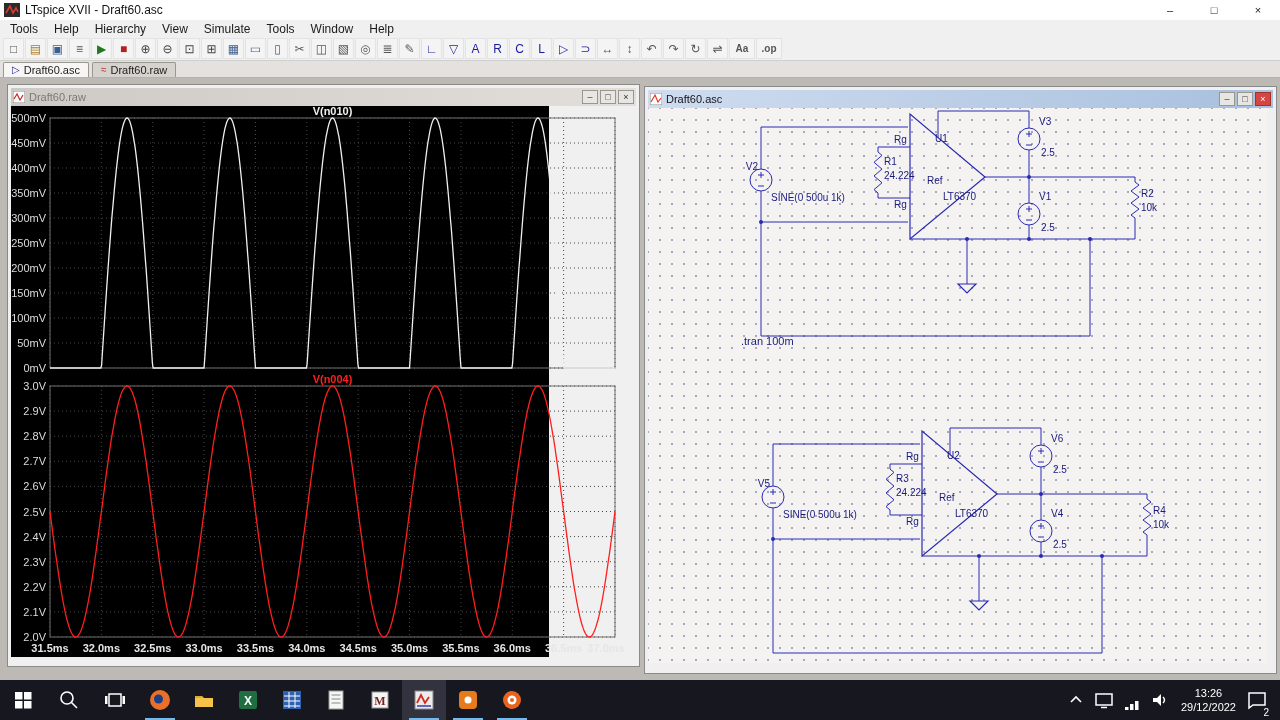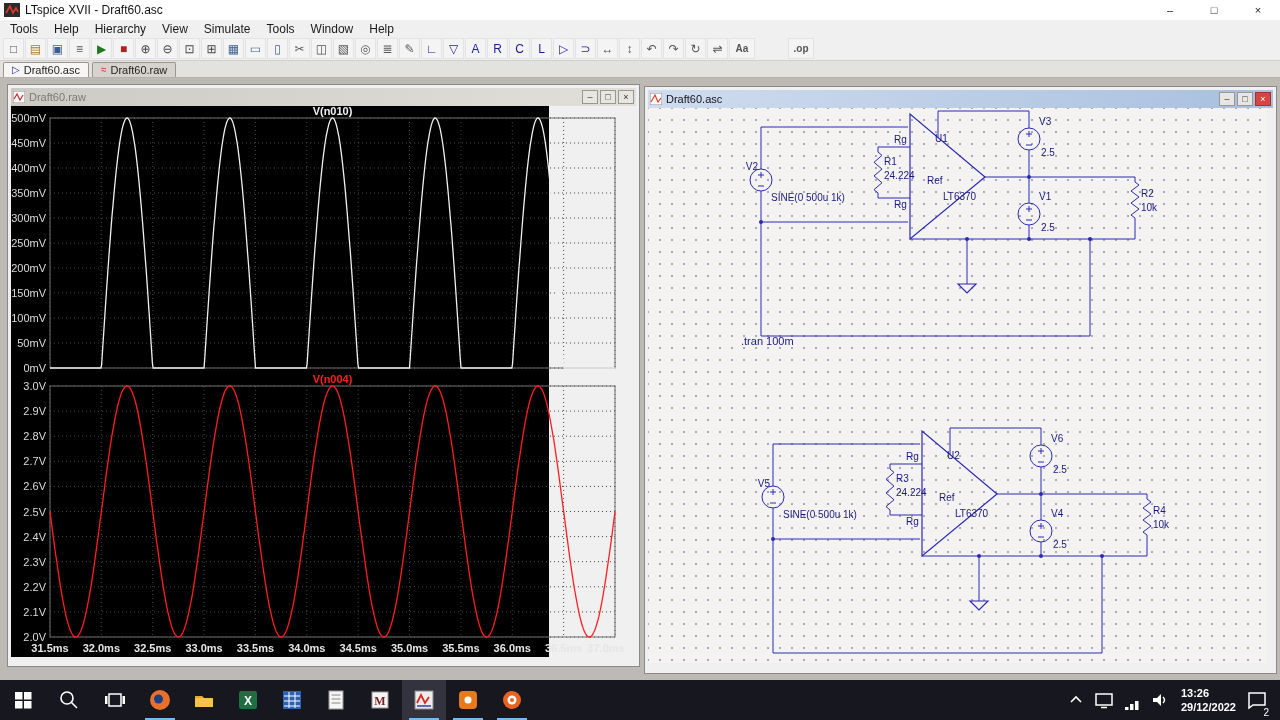--- a/index.html
+++ b/index.html
@@ -44,21 +44,21 @@
   .mdi-ticon{width:12px;height:12px;display:inline-block;}
   
   #taskbar{position:absolute;top:680px;left:0;width:1280px;height:40px;background:#17171f;
            display:flex;align-items:stretch;color:#fff;}
   .tb-btn{width:46px;display:flex;align-items:center;justify-content:center;position:relative;}
   .tb-app{width:44px;display:flex;align-items:center;justify-content:center;position:relative;}
   .tb-app.running::after{content:"";position:absolute;bottom:0;left:7px;right:7px;height:2px;background:#76b9ed;}
   .tb-app.active{background:#33333f;}
   #tray{margin-left:auto;display:flex;align-items:center;gap:2px;padding-right:2px;}
   .tray-btn{width:26px;height:40px;display:flex;align-items:center;justify-content:center;position:relative;}
-  #clock{font-size:11px;line-height:1.3;padding:0 6px;font-weight:bold;}
+  #clock{font-size:11px;line-height:1.3;text-align:center;padding:0 6px;}
   #notif-badge{position:absolute;right:1px;bottom:2px;font-size:10px;color:#fff;}
   #show-desktop{width:5px;border-left:1px solid #3a3a46;}
 </style>
 </head>
 <body>
 
 <div id="titlebar">
   <svg class="app-icon" viewBox="0 0 16 16">
     <rect x="0" y="1" width="16" height="14" fill="#2b2b2b"></rect>
     <polyline points="2,11 6,4 9,11 12,6 14,10" fill="none" stroke="#e03a2a" stroke-width="1.6"></polyline>
@@ -109,21 +109,21 @@
     <div class="tool" style="color: rgb(26, 26, 156);">L</div>
     <div class="tool" style="color: rgb(26, 26, 156);">▷</div>
     <div class="tool" style="color: rgb(26, 26, 156);">⊃</div>
     <div class="tool" style="color: rgb(85, 85, 85);">↔</div>
     <div class="tool" style="color: rgb(85, 85, 85);">↕</div>
     <div class="tool" style="color: rgb(85, 85, 85);">↶</div>
     <div class="tool" style="color: rgb(85, 85, 85);">↷</div>
     <div class="tool" style="color: rgb(85, 85, 85);">↻</div>
     <div class="tool" style="color: rgb(85, 85, 85);">⇌</div>
     <div class="tool txt" style="color: rgb(85, 85, 85);">Aa</div>
-    <div class="tool txt" style="color: rgb(85, 85, 85); margin-left: 32px;">.op</div>
+    <div class="tool txt" style="color: rgb(85, 85, 85);">.op</div>
   </div>
 <div id="tabbar">
     <div class="tab active">
       <span class="ticon" style="color: rgb(26, 26, 156);">▷</span>
       <span>Draft60.asc</span>
     </div>
     <div class="tab">
       <span class="ticon" style="color: rgb(198, 40, 40);">≈</span>
       <span>Draft60.raw</span>
     </div>

